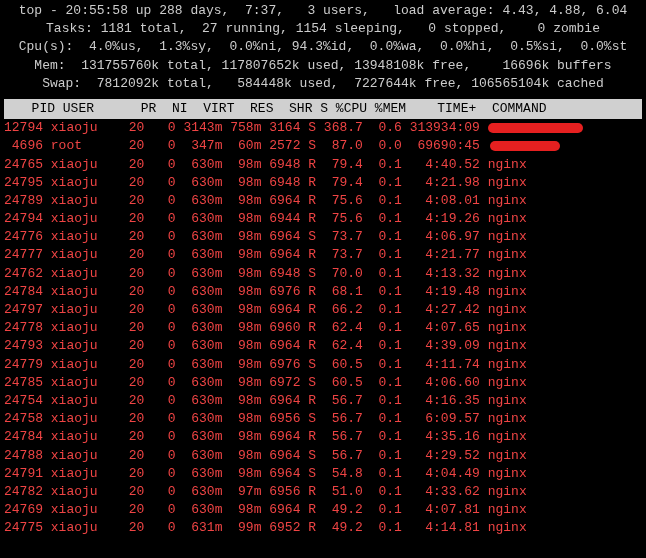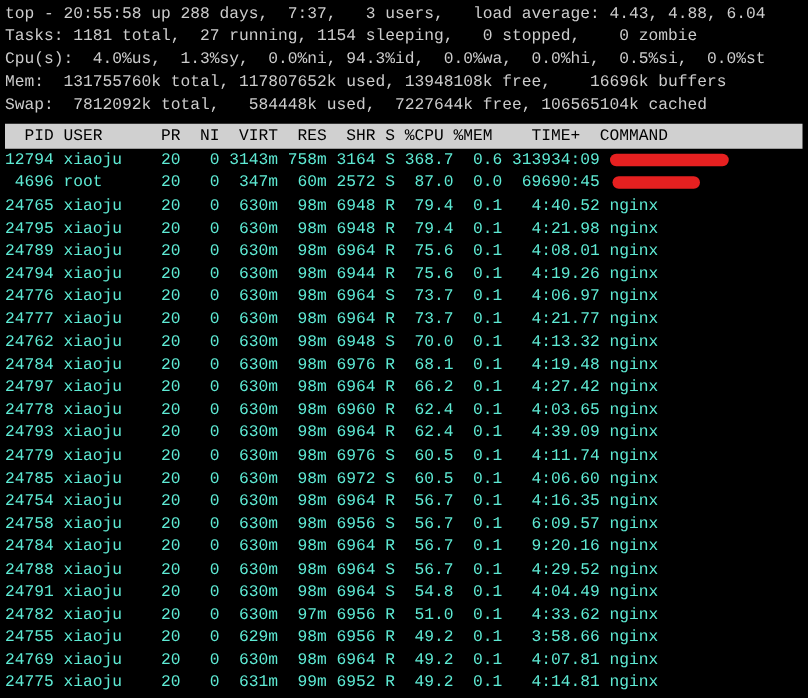--- a/index.html
+++ b/index.html
@@ -13,31 +13,32 @@
       height: 558px;
       overflow: hidden;
       line-height: 1.4;
     }
     .terminal {
       padding: 2px 4px;
     }
     .header-line {
       white-space: pre;
       color: #ccc;
+      text-align: center;
     }
     .col-header {
       background: #d0d0d0;
       color: #000;
       white-space: pre;
       margin-top: 6px;
-      padding: 1px 0;
+      padding: 1px 12px;
     }
     .row {
       white-space: pre;
-      color: #5eead4;
+      color: #ef4444;
     }
     .redact {
       display: inline-block;
       width: 95px;
       height: 10px;
       background: #e62020;
       border-radius: 5px;
       vertical-align: middle;
     }
     .redact2 {
@@ -65,27 +66,26 @@
       <div class="row">&nbsp;4696&nbsp;root&nbsp;&nbsp;&nbsp;&nbsp;&nbsp;&nbsp;20&nbsp;&nbsp;&nbsp;0&nbsp;&nbsp;347m&nbsp;&nbsp;60m&nbsp;2572&nbsp;S&nbsp;&nbsp;87.0&nbsp;&nbsp;0.0&nbsp;&nbsp;69690:45&nbsp;<span class="redact2"></span></div>
       <div class="row">24765 xiaoju    20   0  630m  98m 6948 R  79.4  0.1   4:40.52 nginx</div>
       <div class="row">24795 xiaoju    20   0  630m  98m 6948 R  79.4  0.1   4:21.98 nginx</div>
       <div class="row">24789 xiaoju    20   0  630m  98m 6964 R  75.6  0.1   4:08.01 nginx</div>
       <div class="row">24794 xiaoju    20   0  630m  98m 6944 R  75.6  0.1   4:19.26 nginx</div>
       <div class="row">24776 xiaoju    20   0  630m  98m 6964 S  73.7  0.1   4:06.97 nginx</div>
       <div class="row">24777 xiaoju    20   0  630m  98m 6964 R  73.7  0.1   4:21.77 nginx</div>
       <div class="row">24762 xiaoju    20   0  630m  98m 6948 S  70.0  0.1   4:13.32 nginx</div>
       <div class="row">24784 xiaoju    20   0  630m  98m 6976 R  68.1  0.1   4:19.48 nginx</div>
       <div class="row">24797 xiaoju    20   0  630m  98m 6964 R  66.2  0.1   4:27.42 nginx</div>
-      <div class="row">24778 xiaoju    20   0  630m  98m 6960 R  62.4  0.1   4:03.65 nginx</div>
+      <div class="row">24778 xiaoju    20   0  630m  98m 6960 R  62.4  0.1   4:07.65 nginx</div>
       <div class="row">24793 xiaoju    20   0  630m  98m 6964 R  62.4  0.1   4:39.09 nginx</div>
       <div class="row">24779 xiaoju    20   0  630m  98m 6976 S  60.5  0.1   4:11.74 nginx</div>
       <div class="row">24785 xiaoju    20   0  630m  98m 6972 S  60.5  0.1   4:06.60 nginx</div>
       <div class="row">24754 xiaoju    20   0  630m  98m 6964 R  56.7  0.1   4:16.35 nginx</div>
       <div class="row">24758 xiaoju    20   0  630m  98m 6956 S  56.7  0.1   6:09.57 nginx</div>
-      <div class="row">24784 xiaoju    20   0  630m  98m 6964 R  56.7  0.1   9:20.16 nginx</div>
+      <div class="row">24784 xiaoju    20   0  630m  98m 6964 R  56.7  0.1   4:35.16 nginx</div>
       <div class="row">24788 xiaoju    20   0  630m  98m 6964 S  56.7  0.1   4:29.52 nginx</div>
       <div class="row">24791 xiaoju    20   0  630m  98m 6964 S  54.8  0.1   4:04.49 nginx</div>
       <div class="row">24782 xiaoju    20   0  630m  97m 6956 R  51.0  0.1   4:33.62 nginx</div>
-      <div class="row">24755 xiaoju    20   0  629m  98m 6956 R  49.2  0.1   3:58.66 nginx</div>
       <div class="row">24769 xiaoju    20   0  630m  98m 6964 R  49.2  0.1   4:07.81 nginx</div>
       <div class="row">24775 xiaoju    20   0  631m  99m 6952 R  49.2  0.1   4:14.81 nginx</div>
     </div>
 </div>
 
 </body></html>

